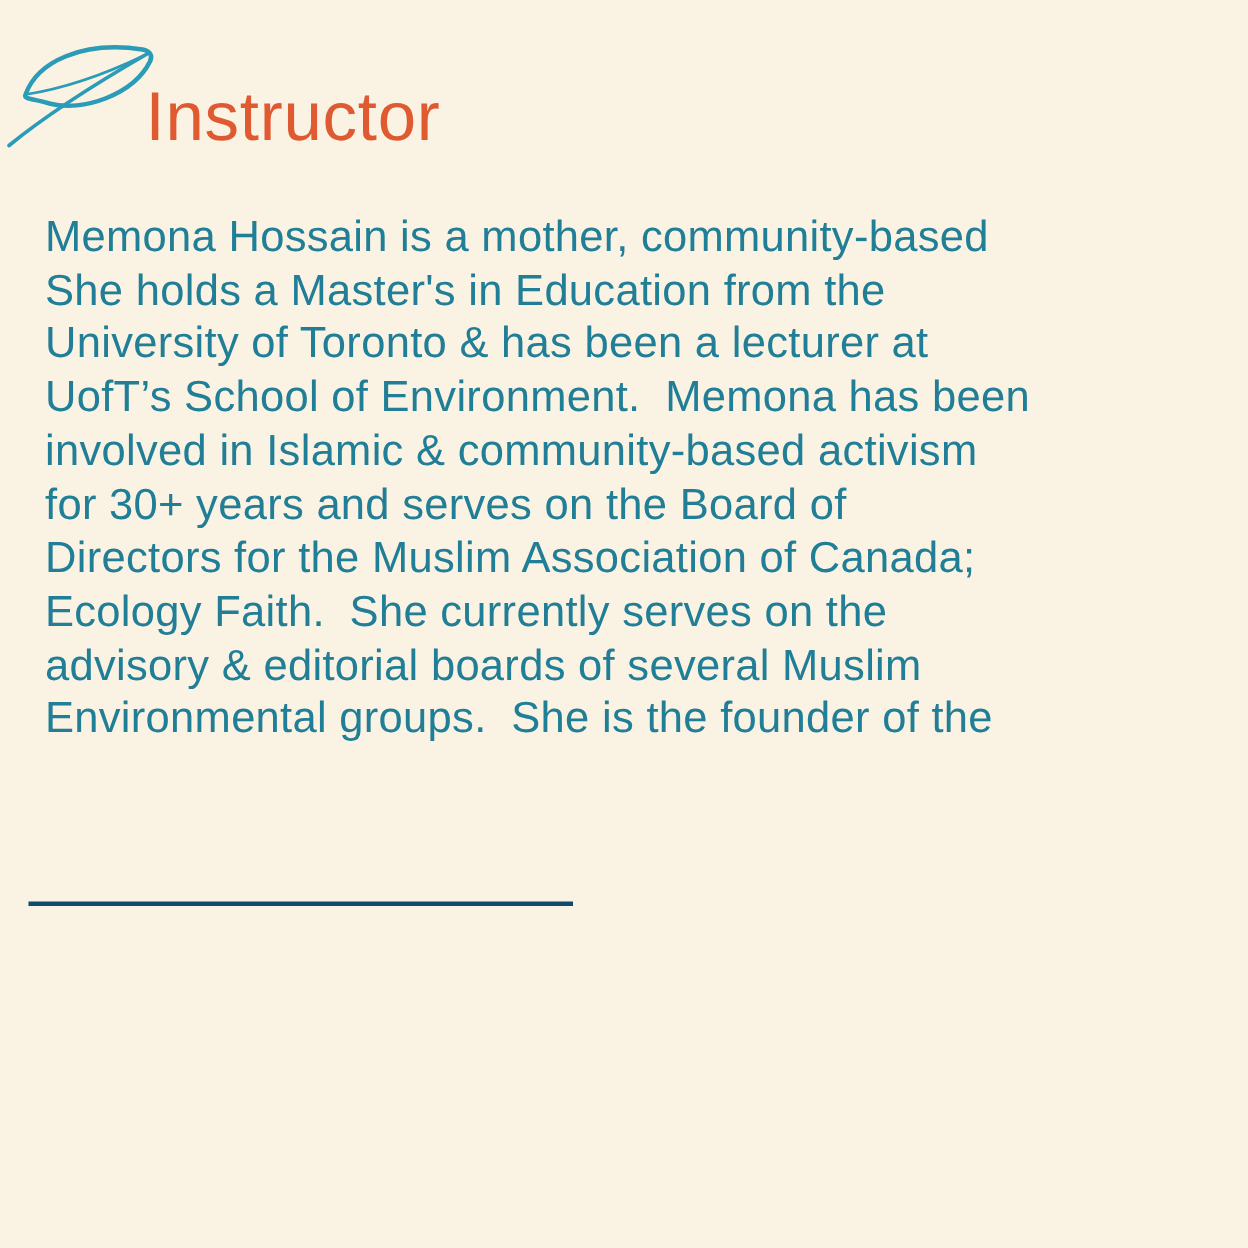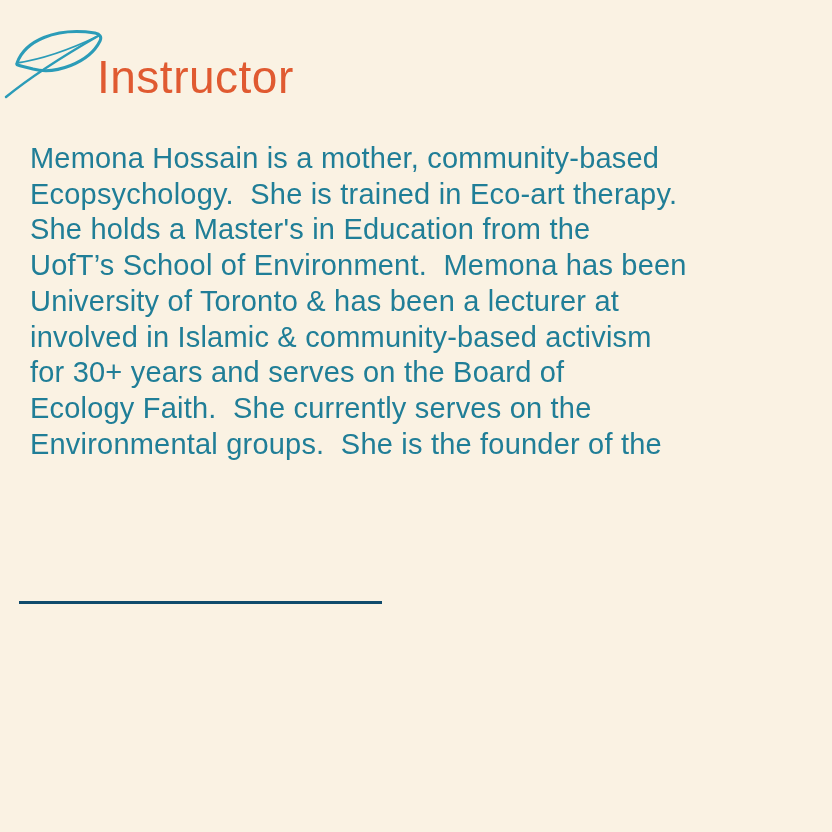--- a/index.html
+++ b/index.html
@@ -37,27 +37,28 @@
 
   <svg class="leaf-icon" width="108" height="88" viewBox="0 0 108 88" aria-hidden="true">
     <path d="M14 50 C22 28 52 14 92 20 C97 21 99 24 97 28 C86 50 52 62 30 56 C20 53 12 53 14 50 Z" fill="none" stroke="#2b9cb8" stroke-width="3" stroke-linejoin="round"></path>
     <path d="M3 84 C30 62 62 42 95 23" fill="none" stroke="#2b9cb8" stroke-width="2.5" stroke-linecap="round"></path>
     <path d="M14 50 C40 46 68 36 93 24" fill="none" stroke="#2b9cb8" stroke-width="1.8" stroke-linecap="round"></path>
   </svg>
   <h1 class="title">Instructor</h1>
 
   <div class="bio">
     <div class="line">Memona Hossain is a mother, community-based</div>
-    <div class="line">Ecopsychology.  She is trained in Eco-art therapy.</div>
     <div class="line">She holds a Master's in Education from the</div>
+    <div class="line">University of Toronto &amp; has been a lecturer at</div>
     <div class="line">UofT’s School of Environment.  Memona has been</div>
-    <div class="line">University of Toronto &amp; has been a lecturer at</div>
     <div class="line">involved in Islamic &amp; community-based activism</div>
     <div class="line">for 30+ years and serves on the Board of</div>
+    <div class="line">Directors for the Muslim Association of Canada;</div>
     <div class="line">Ecology Faith.  She currently serves on the</div>
+    <div class="line">advisory &amp; editorial boards of several Muslim</div>
     <div class="line">Environmental groups.  She is the founder of the</div>
   </div>
 
   <figure class="photo-frame">
     <svg class="photo" viewBox="0 0 313 203" role="img">
 
       <g>
         <rect x="0" y="0" width="313" height="62" fill="#a9d3ec"></rect>
         <ellipse cx="160" cy="18" rx="60" ry="10" fill="#dceefb" opacity="0.7"></ellipse>
         <ellipse cx="70" cy="40" rx="40" ry="8" fill="#cfe7f7" opacity="0.6"></ellipse>

